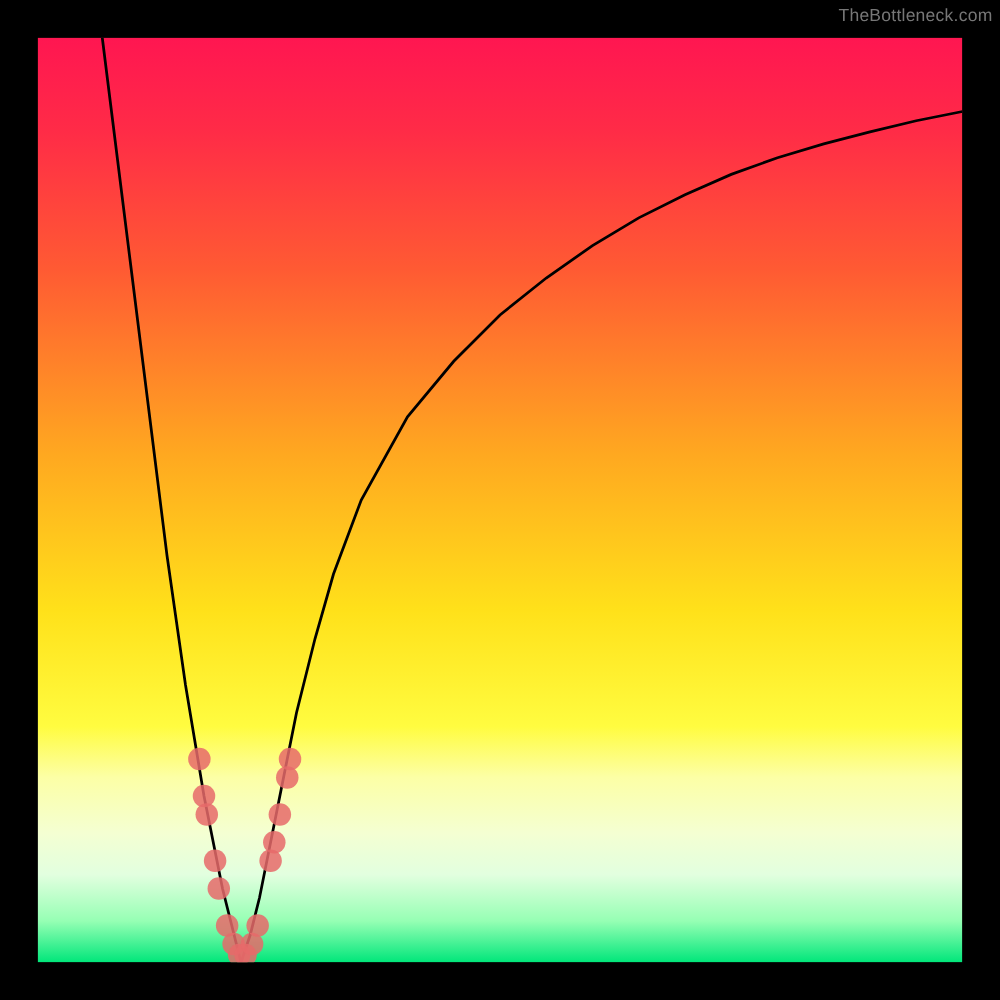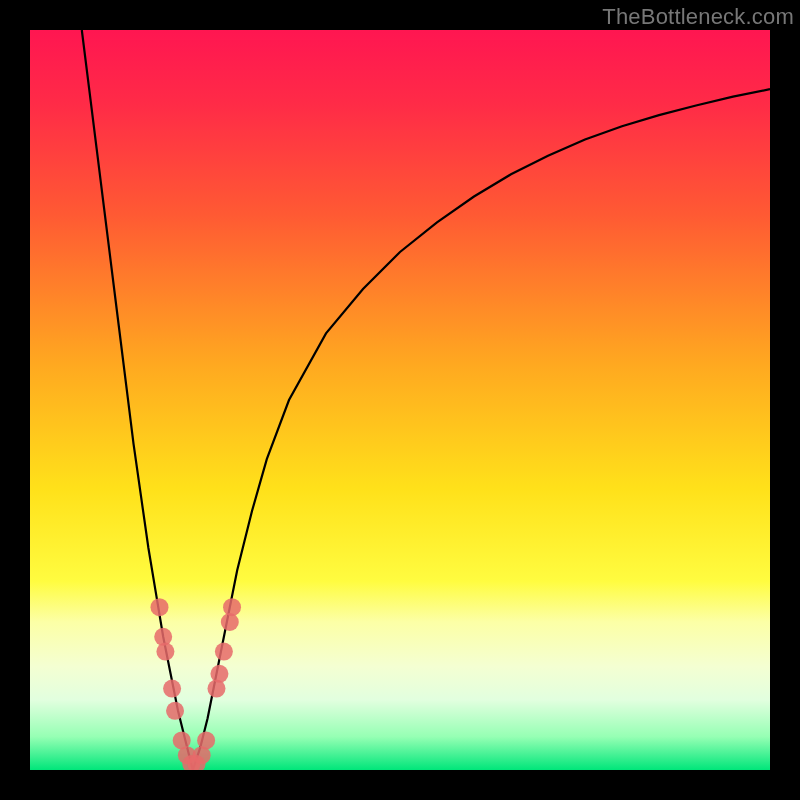--- a/index.html
+++ b/index.html
@@ -30,21 +30,21 @@
   }
   .curve-svg {
     position: absolute;
     inset: 0;
   }
   .watermark {
     position: absolute;
     top: 4px;
     right: 6px;
     color: #777;
-    font-size: 22px;
+    font-size: 14px;
     letter-spacing: 0.2px;
     user-select: none;
   }
 </style>
 </head>
 <body>
 
 <div class="frame">
 
   <div class="plot">

